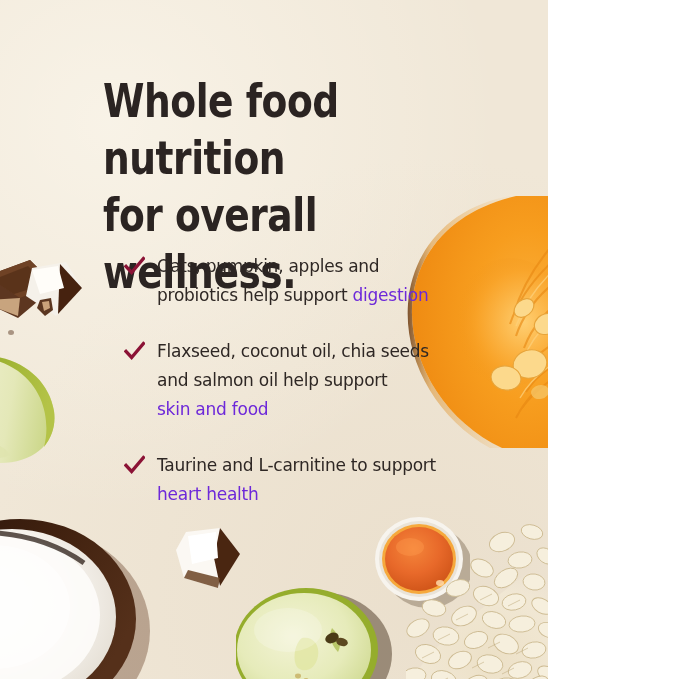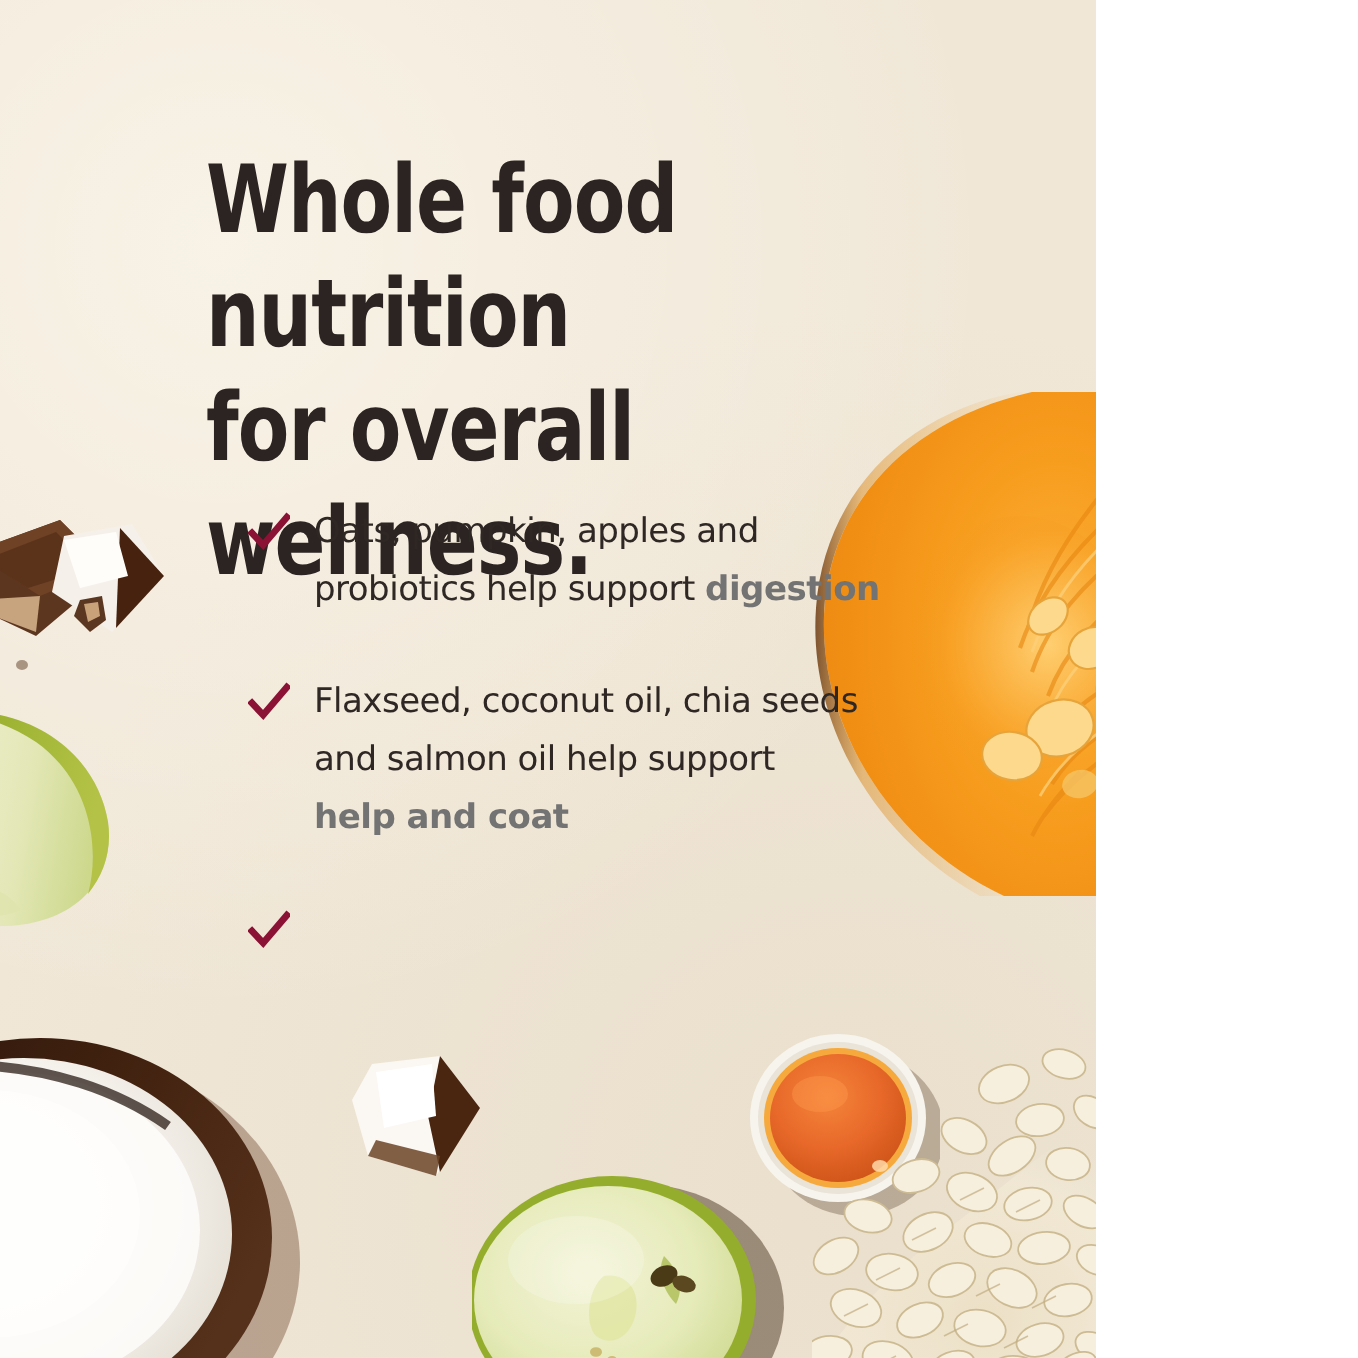--- a/index.html
+++ b/index.html
@@ -75,22 +75,22 @@
     position: absolute;
     left: 0;
     top: 4px;
     width: 21px;
     height: 21px;
   }
 
   .bullet .txt { display: inline; }
   .bullet .txt b,
   .bullet .emph {
-    font-weight: bold;
-    color: #737373;
+    font-weight: normal;
+    color: #6d28d9;
   }
 
   
   .food { position: absolute; }
 
   
   #pumpkin {
     right: -26px;
     top: 196px;
     width: 168px;
@@ -384,25 +384,26 @@
       </span>
       <span class="txt">Oats, pumpkin, apples and<br>probiotics help support <b>digestion</b></span>
     </div>
 
     <div class="bullet">
       <span class="check">
         <svg viewBox="0 0 21 21" width="21" height="21">
           <path d="M2 10.5 L7.6 16.5 L19.4 2.6" fill="none" stroke="#8b1235" stroke-width="3.4" stroke-linecap="square" stroke-linejoin="miter"></path>
         </svg>
       </span>
-      <span class="txt">Flaxseed, coconut oil, chia seeds<br>and salmon oil help support<br><b>help and coat</b></span>
+      <span class="txt">Flaxseed, coconut oil, chia seeds<br>and salmon oil help support<br><b>skin and food</b></span>
     </div>
 
     <div class="bullet">
       <span class="check">
         <svg viewBox="0 0 21 21" width="21" height="21">
           <path d="M2 10.5 L7.6 16.5 L19.4 2.6" fill="none" stroke="#8b1235" stroke-width="3.4" stroke-linecap="square" stroke-linejoin="miter"></path>
         </svg>
       </span>
+      <span class="txt">Taurine and L-carnitine to support<br><b>heart health</b></span>
     </div>
   </div>
 
 </div>
 
 </body></html>

